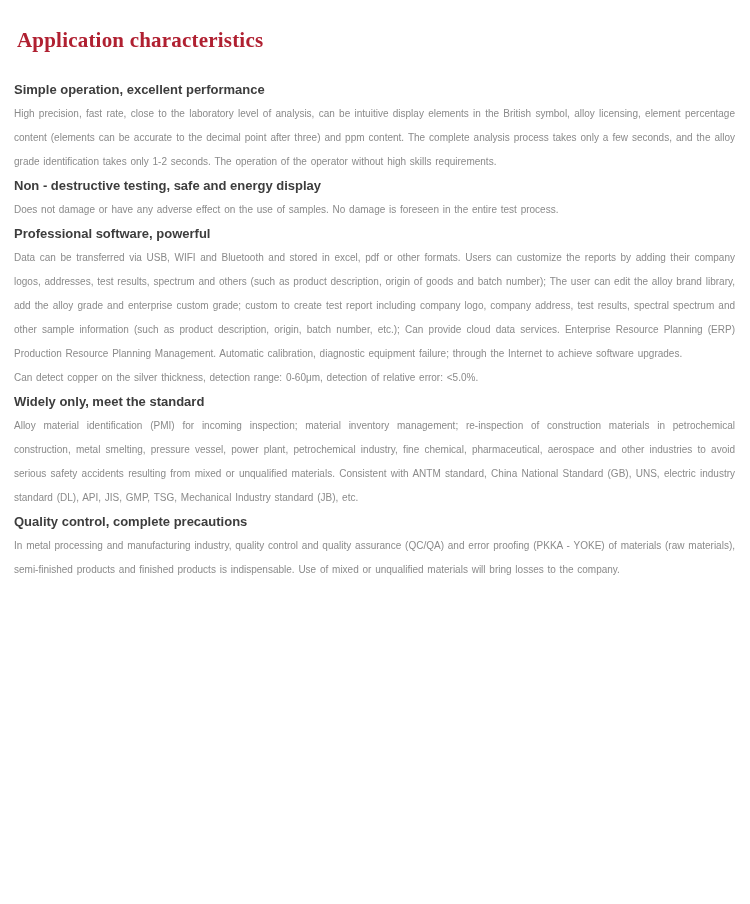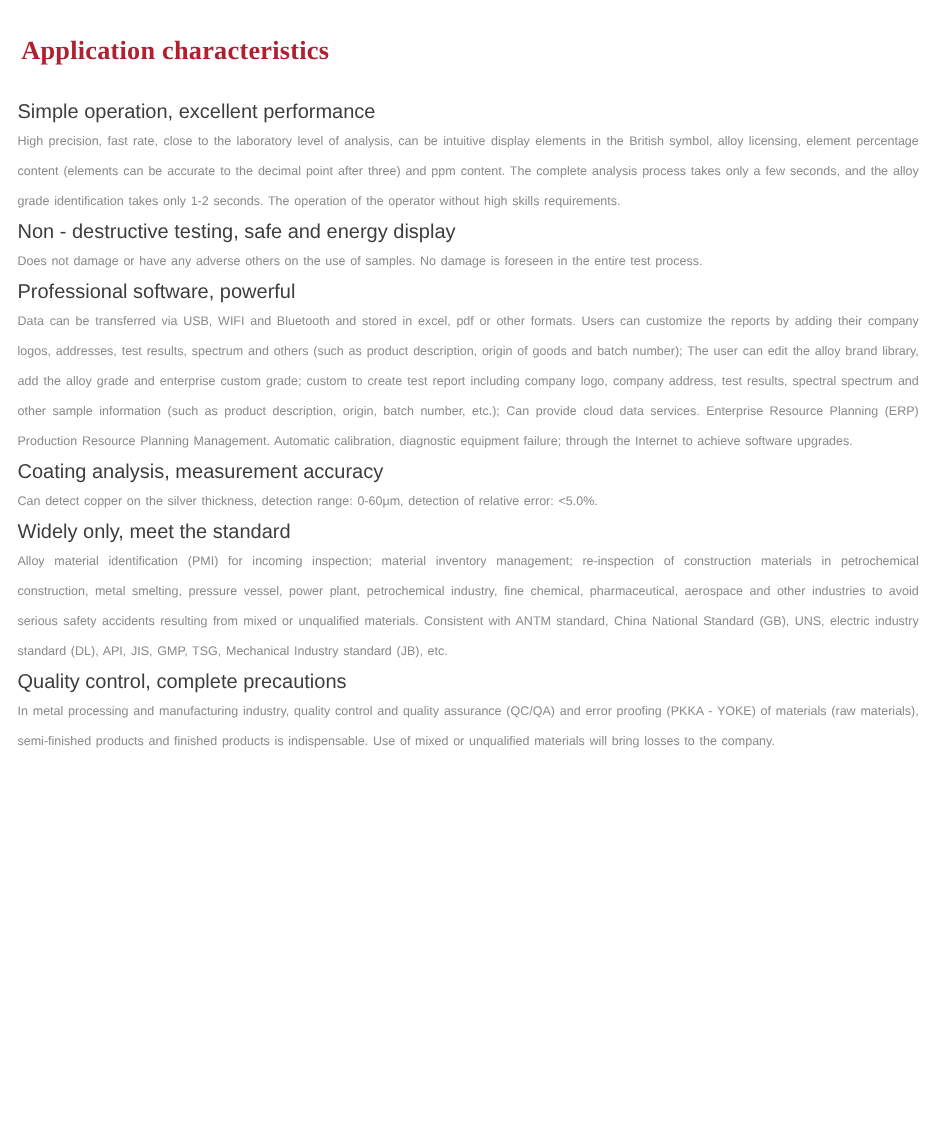--- a/index.html
+++ b/index.html
@@ -17,22 +17,22 @@
     font-family: "Liberation Serif", serif;
     font-weight: bold;
     font-size: 21px;
     letter-spacing: 0.2px;
     color: #b02031;
   }
   .content {
     margin: 25px 15px 0 14px;
   }
   .section-heading {
-    font-size: 16px;
-    font-weight: normal;
+    font-size: 13px;
+    font-weight: bold;
     color: #3d3d3d;
     line-height: 24px;
     text-align: left;
   }
   .section-body {
     font-size: 10px;
     font-weight: normal;
     color: #8a8a8a;
     line-height: 24px;
     text-align: justify;
@@ -48,30 +48,29 @@
 
   <div class="content">
 
     <section>
       <h2 class="section-heading">Simple operation, excellent performance</h2>
       <p class="section-body">High precision, fast rate, close to the laboratory level of analysis, can be intuitive display elements in the British symbol, alloy licensing, element percentage content (elements can be accurate to the decimal point after three) and ppm content. The complete analysis process takes only a few seconds, and the alloy grade identification takes only 1-2 seconds. The operation of the operator without high skills requirements.</p>
     </section>
 
     <section>
       <h2 class="section-heading">Non - destructive testing, safe and energy display</h2>
-      <p class="section-body">Does not damage or have any adverse others on the use of samples. No damage is foreseen in the entire test process.</p>
+      <p class="section-body">Does not damage or have any adverse effect on the use of samples. No damage is foreseen in the entire test process.</p>
     </section>
 
     <section>
       <h2 class="section-heading">Professional software, powerful</h2>
       <p class="section-body">Data can be transferred via USB, WIFI and Bluetooth and stored in excel, pdf or other formats. Users can customize the reports by adding their company logos, addresses, test results, spectrum and others (such as product description, origin of goods and batch number); The user can edit the alloy brand library, add the alloy grade and enterprise custom grade; custom to create test report including company logo, company address, test results, spectral spectrum and other sample information (such as product description, origin, batch number, etc.); Can provide cloud data services. Enterprise Resource Planning (ERP) Production Resource Planning Management. Automatic calibration, diagnostic equipment failure; through the Internet to achieve software upgrades.</p>
     </section>
 
     <section>
-      <h2 class="section-heading">Coating analysis, measurement accuracy</h2>
       <p class="section-body">Can detect copper on the silver thickness, detection range: 0-60μm, detection of relative error: &lt;5.0%.</p>
     </section>
 
     <section>
       <h2 class="section-heading">Widely only, meet the standard</h2>
       <p class="section-body">Alloy material identification (PMI) for incoming inspection; material inventory management; re-inspection of construction materials in petrochemical construction, metal smelting, pressure vessel, power plant, petrochemical industry, fine chemical, pharmaceutical, aerospace and other industries to avoid serious safety accidents resulting from mixed or unqualified materials. Consistent with ANTM standard, China National Standard (GB), UNS, electric industry standard (DL), API, JIS, GMP, TSG, Mechanical Industry standard (JB), etc.</p>
     </section>
 
     <section>
       <h2 class="section-heading">Quality control, complete precautions</h2>

